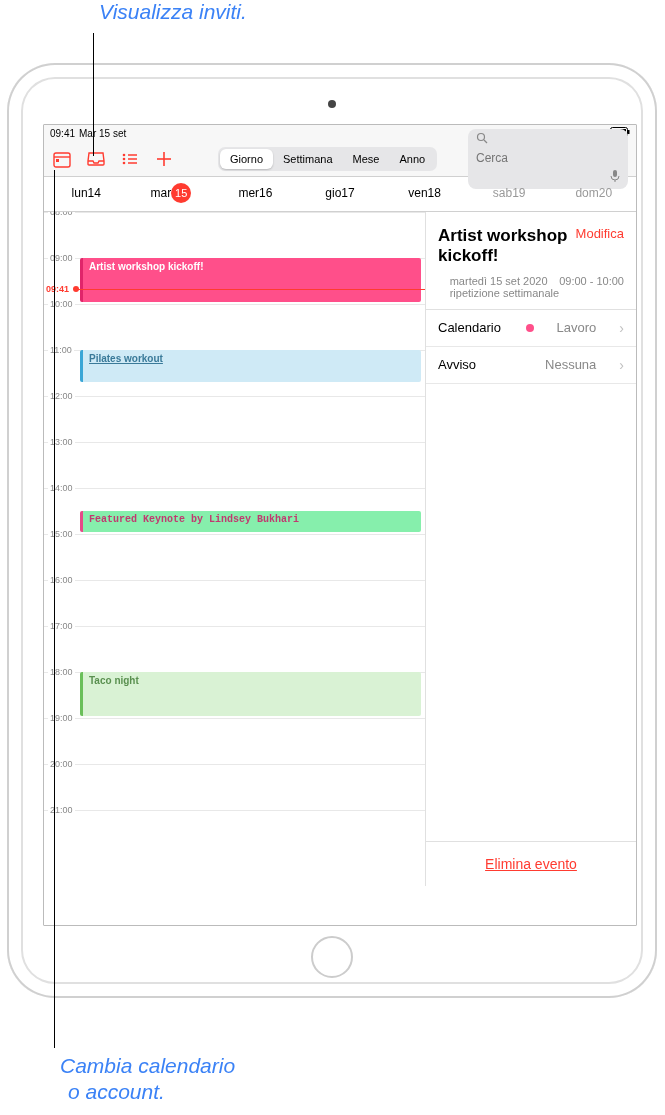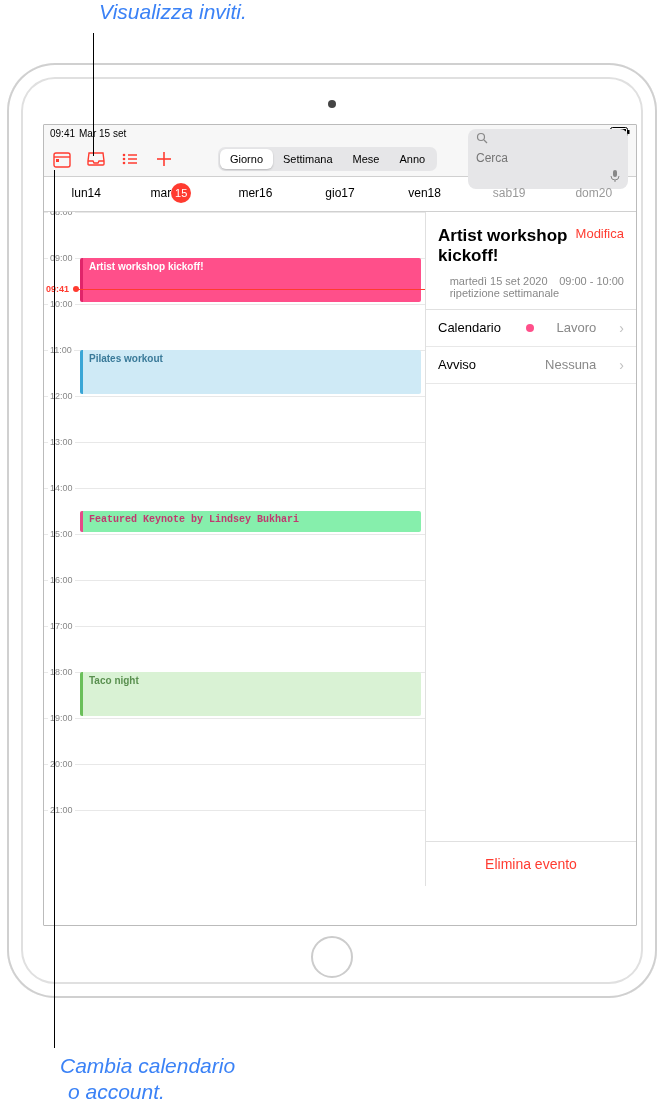--- a/index.html
+++ b/index.html
@@ -54,21 +54,21 @@
 
 .detail-panel { width:210px; border-left:0; display:flex; flex-direction:column;}
 .detail-head { padding:14px 12px 8px; display:flex; justify-content:space-between; align-items:flex-start;}
 .detail-title { font-size:17px; font-weight:700; line-height:1.2; max-width:130px;}
 .detail-edit { color:#ff3b30; font-size:13px;}
 .detail-sub { padding:0 12px 10px; display:flex; justify-content:flex-end; font-size:11px; color:#888; border-bottom:1px solid #e0e0e0;}
 .detail-row { display:flex; justify-content:space-between; align-items:center; padding:10px 12px; border-bottom:1px solid #e8e8e8; font-size:13px;}
 .detail-row .value { color:#888; display:flex; align-items:center; gap:23px;}
 .color-dot { width:8px; height:8px; border-radius:50%; background:#ff4f8a;}
 .chev { color:#c0c0c0; font-size:14px;}
-.delete-row { text-align:center; color:#ff3b30; font-size:14px; padding:14px; border-top:1px solid #e0e0e0; margin-top:auto;}
+.delete-row { text-align:center; color:#ff3b30; font-size:14px; padding:14px; border-top:1px solid #e0e0e0; margin-top:auto;text-decoration:underline;}
 </style>
 </head>
 <body>
 
 <div class="callout" style="left:99px; top:0;">Visualizza inviti.</div>
 <div class="callout-line" style="left:93px; top:33px; width:1px; height:123px;"></div>
 
 <div class="callout" style="left:60px; top:1054px;">Cambia calendario</div>
 <div class="callout" style="left:68px; top:1080px;">o account.</div>
 <div class="callout-line" style="left:54px; top:170px; width:1px; height:878px;"></div>
@@ -220,21 +220,21 @@
           <div class="hour-row" style="top: 506px;">
             <div class="hour-label">19:00</div>
           </div>
           <div class="hour-row" style="top: 552px;">
             <div class="hour-label">20:00</div>
           </div>
           <div class="hour-row" style="top: 598px;">
             <div class="hour-label">21:00</div>
           </div>
           <div class="event ev-pink" style="top: 46px; height: 44px;">Artist workshop kickoff!</div>
-          <div class="event ev-blue" style="top: 138px; height: 44px;">Pilates workout</div>
+          <div class="event ev-blue" style="top: 138px; height: 32px; text-decoration: underline;">Pilates workout</div>
           <div class="event ev-lpink" style="top: 299px; height: 21px;">Featured Keynote by Lindsey Bukhari</div>
           <div class="event ev-green" style="top: 460px; height: 44px;">Taco night</div>
           <div class="now-label" style="top: 77.4333px;">09:41</div>
           <div class="now-dot" style="top: 77.4333px;"></div>
           <div class="now-line" style="top: 77.4333px;"></div>
         </div>
 
     <div class="detail-panel">
       <div class="detail-head">
         <div class="detail-title">Artist workshop kickoff!</div>

